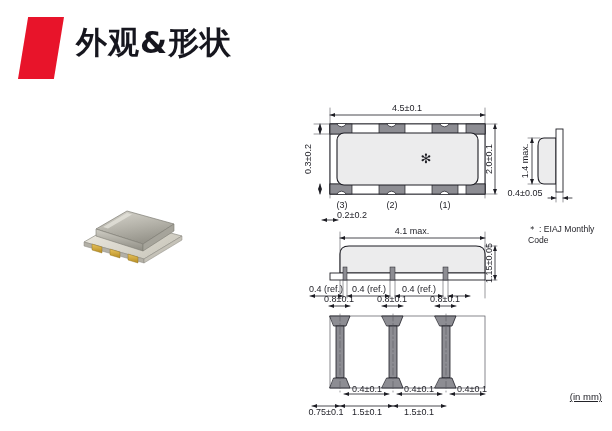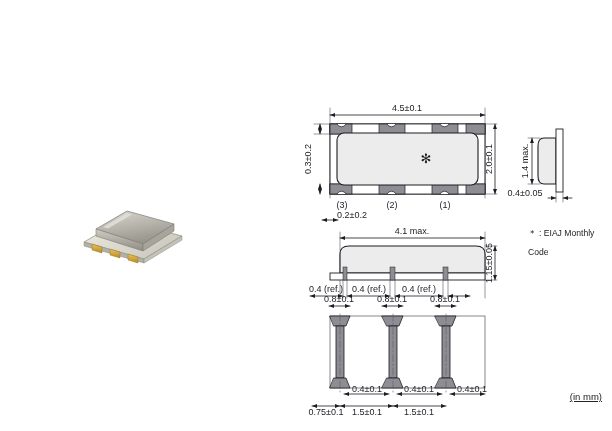--- a/index.html
+++ b/index.html
@@ -33,30 +33,34 @@
 
   
   .draw{position:absolute;left:300px;top:98px;width:312px;height:318px;}
   .draw svg{display:block;}
   .unit{
     position:absolute;right:10px;bottom:14px;
     font-size:9.5px;color:#232329;text-decoration:underline;
   }
   .legend{
     position:absolute;left:228px;top:126px;
-    font-size:8.6px;line-height:19px;color:#232329;
+    font-size:8.6px;line-height:11px;color:#232329;
     white-space:pre-line;
   }
   .t{font-size:9px;fill:#1d1d24;font-family:"Liberation Sans",sans-serif;}
 </style>
 </head>
 <body>
 
 <div class="root">
 
+  <div class="hdr">
+    <div class="logo-mark"></div>
+    <div class="hdr-title">外观&amp;形状</div>
+  </div>
 
   <div class="photo">
     <svg width="122" height="76" viewBox="0 0 122 76">
       <defs>
         <linearGradient id="bodyTop" x1="0" y1="0" x2="0.4" y2="1">
           <stop offset="0" stop-color="#d9d7cf"></stop>
           <stop offset="0.5" stop-color="#b9b7ae"></stop>
           <stop offset="1" stop-color="#97958c"></stop>
         </linearGradient>
         <linearGradient id="bodyFront" x1="0" y1="0" x2="0" y2="1">

